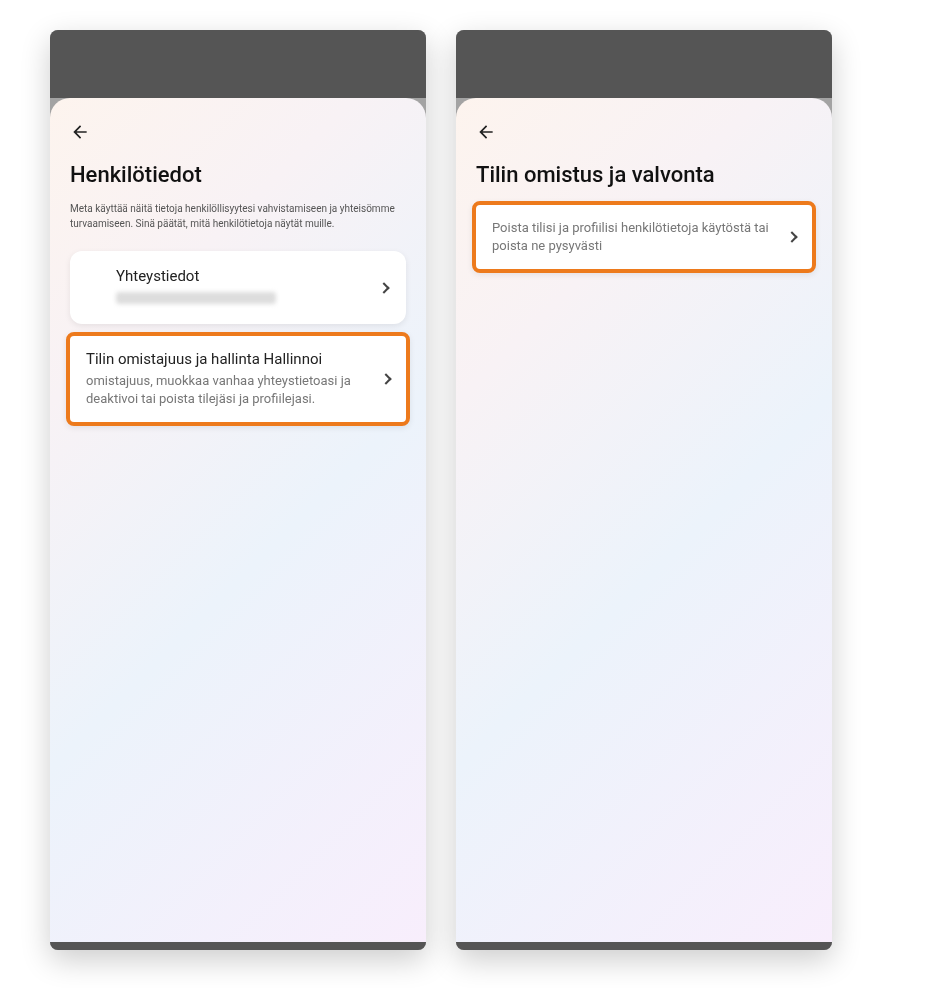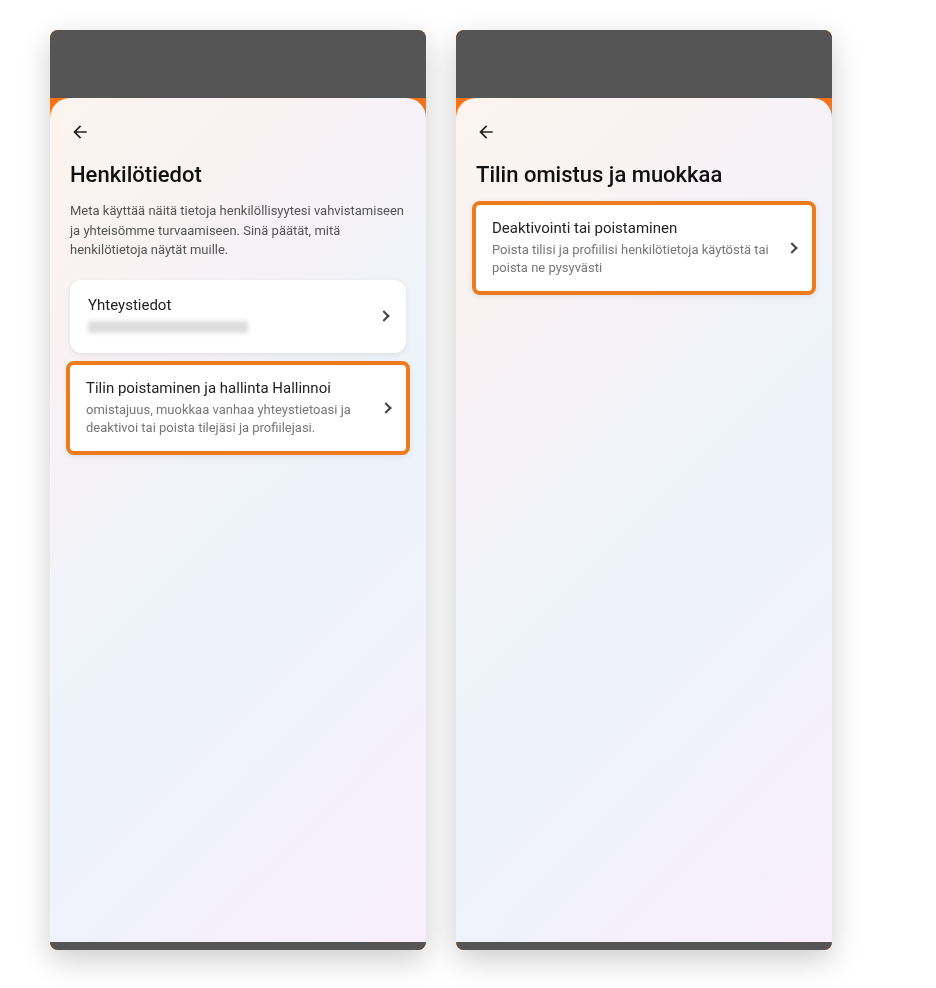--- a/index.html
+++ b/index.html
@@ -12,21 +12,21 @@
       background: #fff;
       width: 936px;
       height: 988px;
       display: flex;
       gap: 30px;
       padding: 30px 50px;
     }
     .phone {
       width: 376px;
       height: 920px;
-      background: #f97316;
+      background: #a3a3a3;
       border-radius: 8px;
       box-shadow: 0 10px 30px rgba(0,0,0,0.2);
       display: flex;
       flex-direction: column;
       overflow: hidden;
     }
     .statusbar {
       height: 68px;
       background: #555;
       flex-shrink: 0;
@@ -51,30 +51,31 @@
       margin-bottom: 20px;
       cursor: pointer;
     }
     .page-title {
       font-size: 22px;
       font-weight: 500;
       color: #111;
       margin-bottom: 14px;
     }
     .page-desc {
-      font-size: 13px;
+      font-size: 10px;
       color: #555;
       line-height: 1.5;
       margin-bottom: 20px;
     }
     .card-group {
       background: #fff;
       border-radius: 12px;
       box-shadow: 0 2px 6px rgba(0,0,0,0.08);
       overflow: hidden;
+      padding-left: 28px;
     }
     .list-item {
       padding: 16px 18px;
       display: flex;
       align-items: center;
       justify-content: space-between;
       cursor: pointer;
     }
     .list-item + .list-item {
       border-top: none;
@@ -149,44 +150,43 @@
           <div class="item-title">Yhteystiedot</div>
           <span class="redacted"></span>
         </div>
         <span class="chevron"></span>
       </div>
     </div>
 
     <div class="highlighted standalone-card" style="margin-top:8px;">
       <div class="list-item">
         <div class="item-text">
-          <div class="item-title">Tilin poistaminen ja hallinta Hallinnoi</div>
+          <div class="item-title">Tilin omistajuus ja hallinta Hallinnoi</div>
           <div class="item-sub">omistajuus, muokkaa vanhaa yhteystietoasi ja deaktivoi tai poista tilejäsi ja profiilejasi.</div>
         </div>
         <span class="chevron"></span>
       </div>
     </div>
   </div>
   <div class="navbar"></div>
 </div>
 
 <div class="phone">
   <div class="statusbar"></div>
   <div class="sheet">
     <div class="back-arrow">
       <svg viewBox="0 0 24 24" width="20" height="20">
         <path d="M20 11H7.83l5.59-5.59L12 4l-8 8 8 8 1.41-1.41L7.83 13H20v-2z" fill="#222"></path>
       </svg>
     </div>
-    <h1 class="page-title">Tilin omistus ja muokkaa</h1>
+    <h1 class="page-title">Tilin omistus ja valvonta</h1>
 
     <div class="highlighted standalone-card">
       <div class="list-item">
         <div class="item-text">
-          <div class="item-title">Deaktivointi tai poistaminen</div>
           <div class="item-sub">Poista tilisi ja profiilisi henkilötietoja käytöstä tai poista ne pysyvästi</div>
         </div>
         <span class="chevron"></span>
       </div>
     </div>
   </div>
   <div class="navbar"></div>
 </div>
 
 </body></html>

